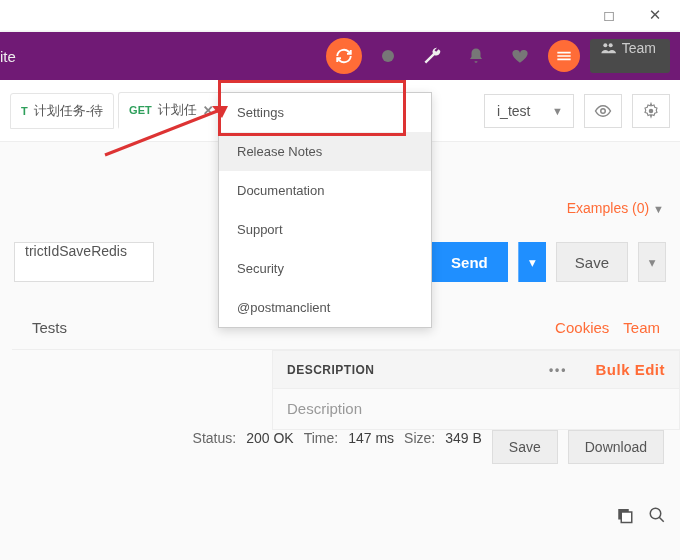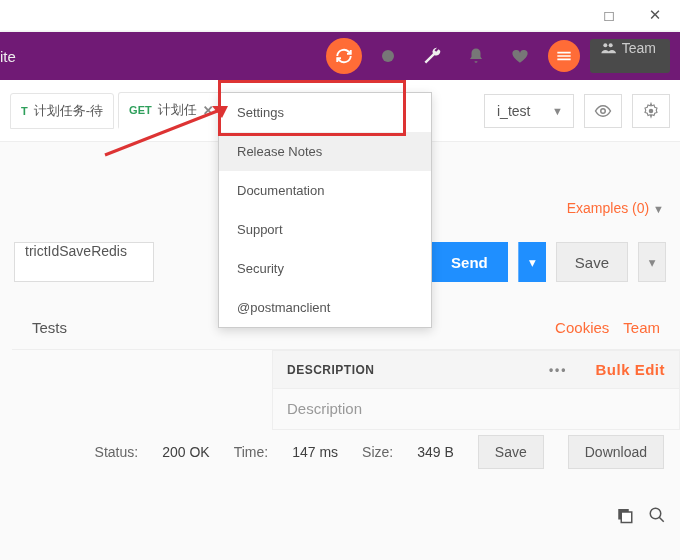--- a/index.html
+++ b/index.html
@@ -49,21 +49,21 @@
   .tests-row { position: absolute; top: 306px; left: 12px; right: 0; height: 44px; display:flex; align-items:center; padding: 0 20px; border-bottom:1px solid #eee; color:#555; font-size:15px;}
   .tests-row .spacer { flex:1;}
   .link-orange { color:#ff6c37; font-size:15px; margin-left:14px;}
 
   .desc-row { position:absolute; top: 350px; left:0; right:0; display:flex;}
   .desc-left { width:272px; }
   .desc-header { flex:1; background:#f5f5f5; border:1px solid #eee; padding:10px 14px; font-weight:700; font-size:12px; letter-spacing:.5px; color:#444; display:flex; align-items:center;}
   .desc-header .dots { margin-left:auto; margin-right:14px; color:#888; letter-spacing:2px;}
   .desc-body { position:absolute; top:388px; left:272px; right:0; padding:12px 14px; color:#999; font-size:15px; border:1px solid #eee; border-top:none;}
 
-  .status-row { position:absolute; top:430px; left:0; right:0; height:44px; display:flex; align-items:center; justify-content:flex-end; gap:24px; padding:0 16px; font-size:14px; color:#666;}
+  .status-row { position:absolute; top:430px; left:0; right:0; height:44px; display:flex; justify-content:flex-end; gap:10px; padding:0 16px; font-size:14px; color:#666;}
   .green { color:#404040;}
   .gray-btn { background:#eee; border:1px solid #ddd; height:34px; padding:0 16px; color:#555; font-size:14px;}
 
   .footer-icons { position:absolute; bottom:36px; right:14px; display:flex; gap:14px; color:#555;}
 
   .chevron { font-size:11px; color:#888;}
   svg { display:block;}
 </style>
 </head>
 <body>

